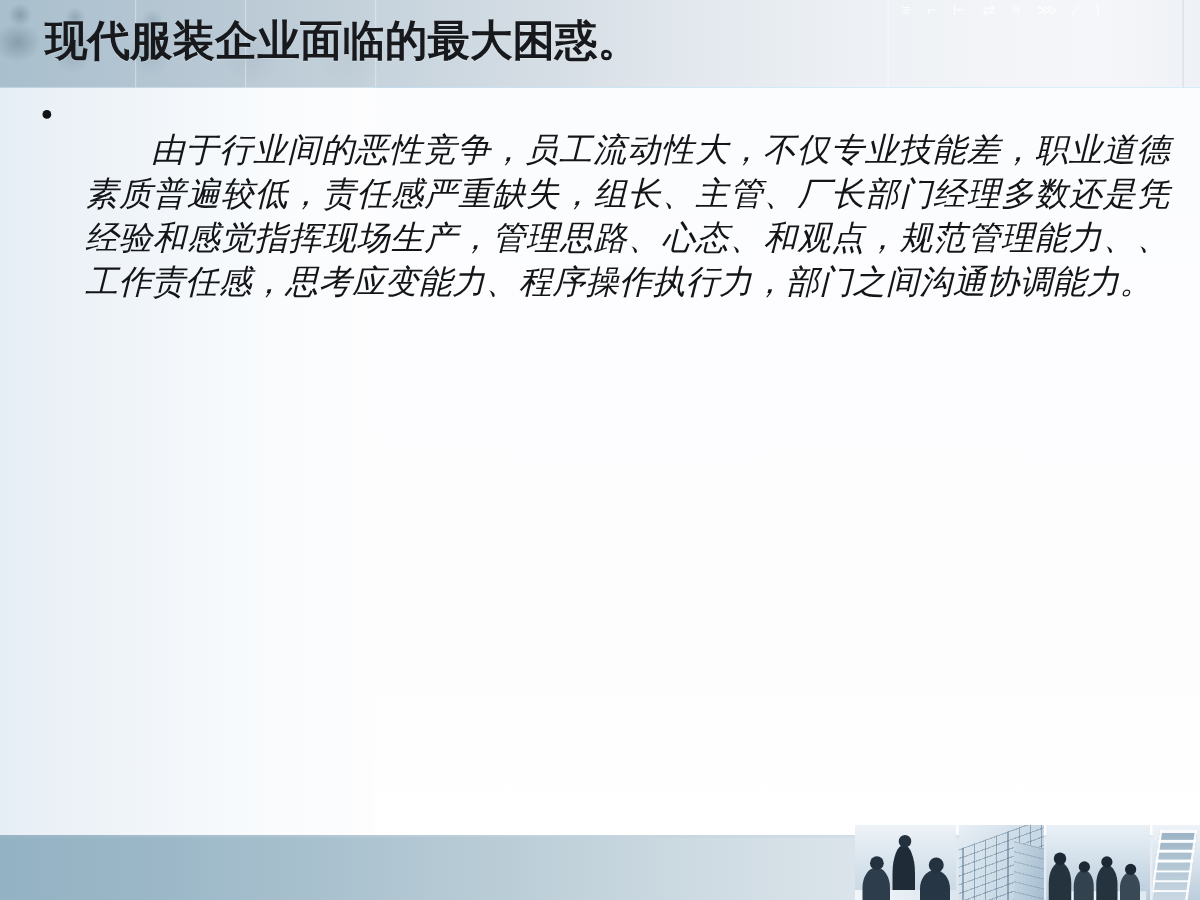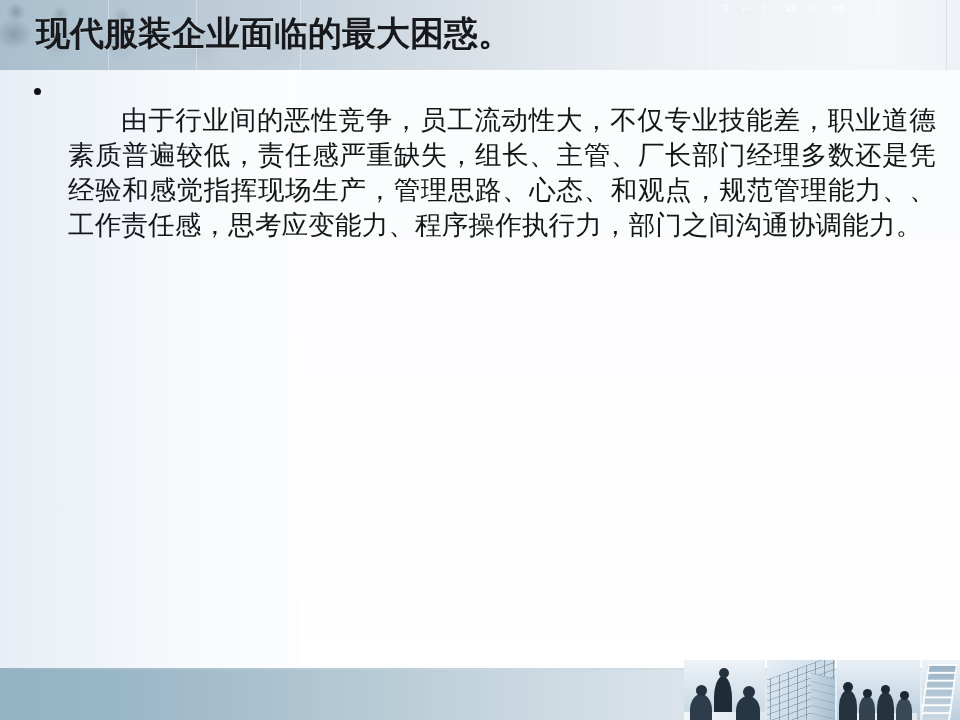--- a/index.html
+++ b/index.html
@@ -109,20 +109,21 @@
   }
   ul.bullets {
     list-style: none;
     margin: 0;
     padding: 0;
   }
   li.bullet {
     position: relative;
     margin: 0 0 6px 0;
     padding: 0 24px 0 68px;
+    font-style: italic;
   }
   li.bullet .dot {
     position: absolute;
     left: 34px;
     top: 18px;
     width: 7px;
     height: 7px;
     border-radius: 50%;
     background: #111214;
   }

